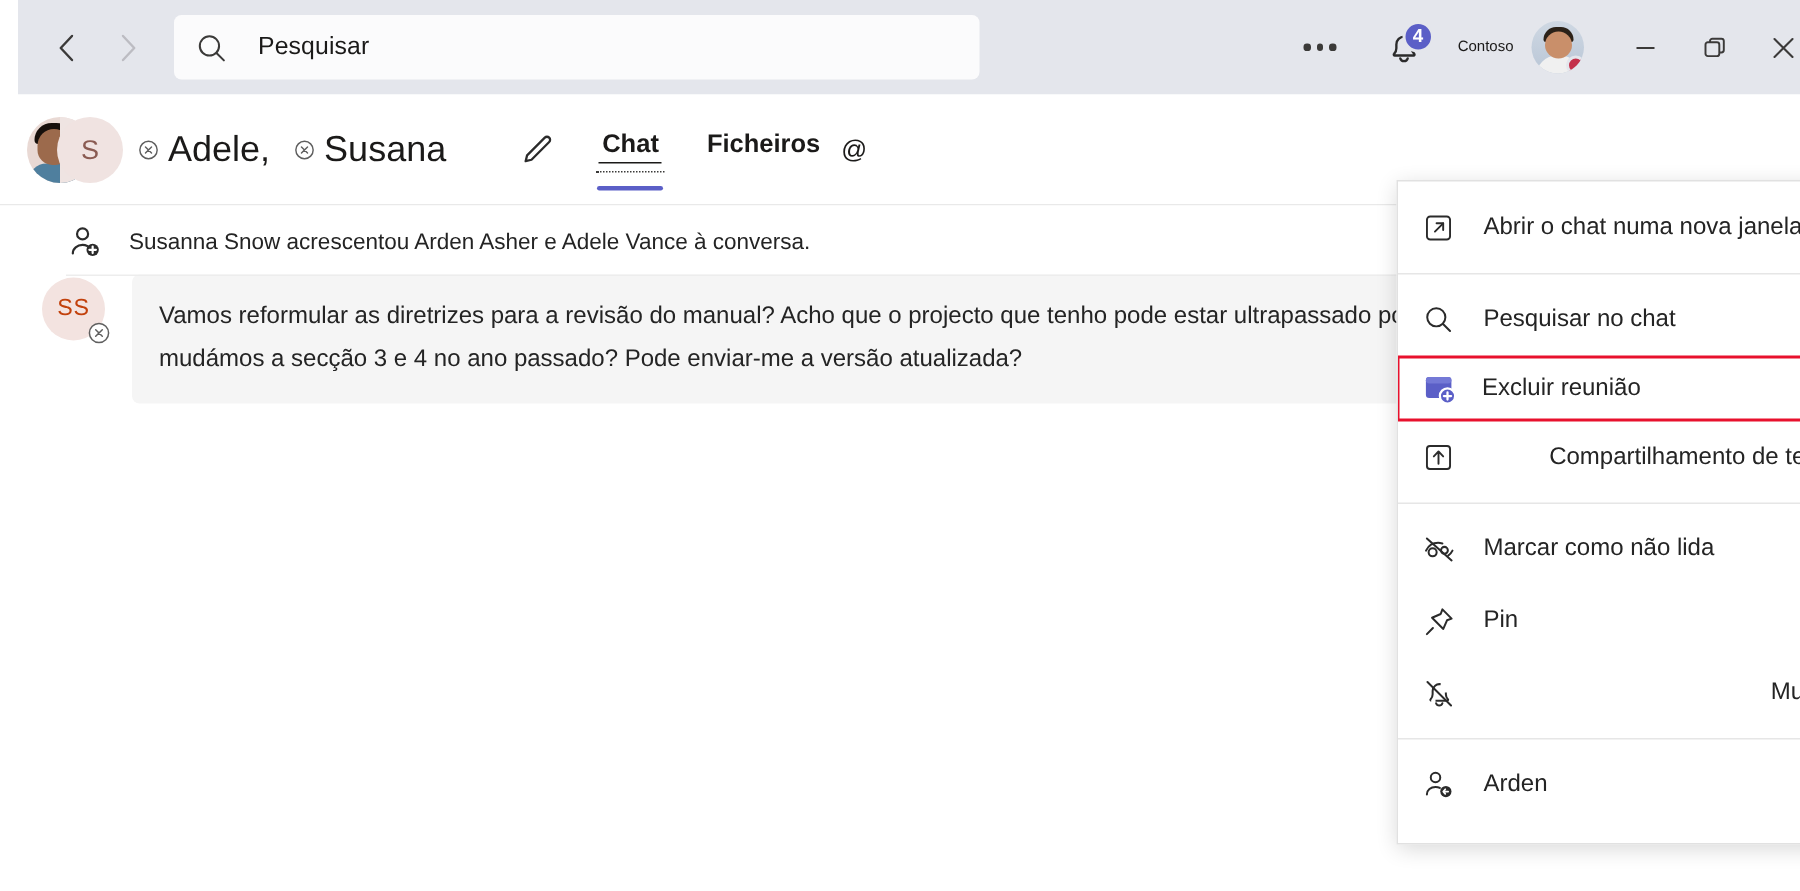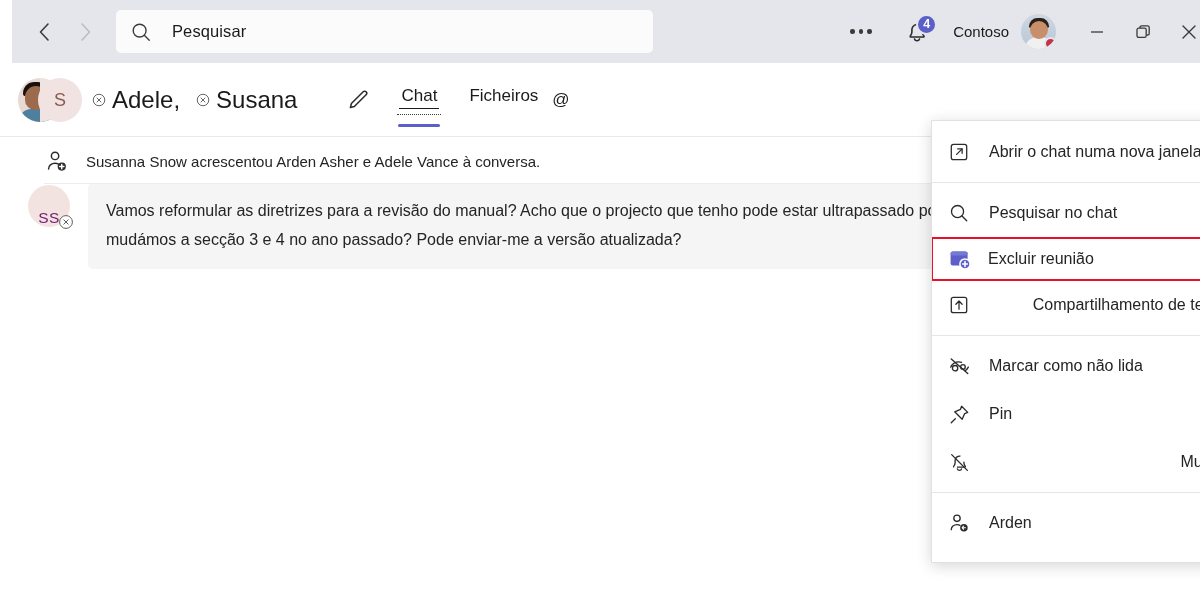--- a/index.html
+++ b/index.html
@@ -33,21 +33,21 @@
   .tb-ellipsis .dots { display: flex; gap: 4px; }
   .tb-ellipsis .dots i { width: 4.5px; height: 4.5px; border-radius: 50%; background: #3b3a39; display: block; }
   .bell-wrap { position: relative; width: 44px; height: 40px; display: flex; align-items: center; justify-content: center; margin-left: 14px; cursor: pointer; }
   .badge {
     position: absolute; top: 2px; right: 2px;
     min-width: 21px; height: 21px; border-radius: 50%;
     background: #5b5fc7; color: #fff; font-size: 12.5px; font-weight: 700;
     display: flex; align-items: center; justify-content: center;
     border: 2px solid #e4e6ec;
   }
-  .org-name { font-size: 15px; color: #1b1a19; margin-left: 14px; margin-right: 12px; }
+  .org-name { font-size: 10px; color: #1b1a19; margin-left: 14px; margin-right: 12px; }
   .avatar-photo {
     width: 35px; height: 35px; border-radius: 50%; position: relative;
     background: linear-gradient(#cfd8e3, #b9c6d6);
     overflow: hidden; flex: none; cursor: pointer;
   }
   .avatar-photo .face { position: absolute; left: 50%; top: 7px; transform: translateX(-50%); width: 18px; height: 18px; border-radius: 50%; background: #c98f6a; }
   .avatar-photo .hair { position: absolute; left: 50%; top: 4px; transform: translateX(-50%); width: 20px; height: 10px; border-radius: 10px 10px 2px 2px; background: #2b2118; }
   .avatar-photo .body { position: absolute; left: 50%; bottom: -4px; transform: translateX(-50%); width: 30px; height: 16px; border-radius: 14px 14px 0 0; background: #f0f0f0; }
   .presence {
     position: absolute; right: -1px; bottom: -1px; width: 13px; height: 13px;
@@ -73,21 +73,21 @@
   .av-b {
     position: absolute; left: 20px; top: 0; width: 44px; height: 44px; border-radius: 50%;
     background: #f0e3e1; color: #8a5b52; font-size: 18px;
     display: flex; align-items: center; justify-content: center;
   }
   .hdr-names { display: flex; align-items: center; margin-left: 26px; gap: 6px; }
   .name-chip { display: flex; align-items: center; gap: 6px; font-size: 24px; color: #1b1a19; }
   .xcircle { width: 14px; height: 14px; flex: none; }
   .pencil-btn { margin-left: 44px; width: 34px; height: 34px; display: flex; align-items: center; justify-content: center; cursor: pointer; }
   .tabs { display: flex; align-items: center; margin-left: 22px; gap: 24px; position: relative; }
-  .tab { position: relative; font-size: 17px; color: #1b1a19; padding: 2px 4px 10px; cursor: pointer; }
+  .tab { position: relative; font-size: 17px; color: #1b1a19; padding: 2px 4px 10px; cursor: pointer; font-weight: bold; }
   .tab.active .solid-underline { position: absolute; left: 2px; right: 2px; top: 24px; height: 1.4px; background: #1b1a19; }
   .tab.active .dotted-underline { position: absolute; left: 0; right: 0; top: 30px; height: 0; border-bottom: 1.6px dotted #3b3a39; }
   .tab.active .accent-bar { position: absolute; left: 1px; right: 1px; top: 40px; height: 2.6px; background: #5b5fc7; border-radius: 2px; }
   .at-sym { font-size: 17px; color: #1b1a19; margin-left: -14px; }
 
   .hdr-right { position: absolute; right: 14px; top: 63px; height: 74px; display: flex; align-items: center; gap: 2px; }
   .call-btn { display: flex; align-items: center; gap: 6px; padding: 5px 4px; cursor: pointer; }
   .people-btn { display: flex; align-items: center; gap: 5px; padding: 5px 6px; margin-left: 10px; cursor: pointer; }
   .people-count { font-size: 16px; color: #1b1a19; font-weight: 600; }
   .more-btn {
@@ -103,22 +103,22 @@
   .msg-area { position: absolute; left: 0; top: 137px; width: 1200px; bottom: 12px; background: #fff; }
   .sys-row { display: flex; align-items: flex-start; padding: 13px 0 0 44px; }
   .sys-icon { width: 26px; height: 26px; flex: none; margin-top: -1px; }
   .sys-text { font-size: 15px; color: #242424; margin-left: 16px; line-height: 24px; }
   .sys-rule { position: absolute; left: 44px; right: 0; top: 46px; height: 1px; background: #ededed; }
 
   .ts-line { font-size: 13.5px; color: #424242; margin: 14px 0 0 86px; }
   .msg-row { display: flex; align-items: flex-start; margin-top: 8px; padding-left: 28px; }
   .msg-avatar {
     position: relative; width: 42px; height: 42px; border-radius: 50%;
-    background: #f3e3e0; color: #701a75; font-size: 15.5px; letter-spacing: .5px;
-    display: flex; align-items: flex-end; justify-content: center; flex: none; margin-top: 2px;
+    background: #f3e3e0; color: #c2410c; font-size: 15.5px; letter-spacing: .5px;
+    display: flex; align-items: center; justify-content: center; flex: none; margin-top: 2px;
   }
   .msg-avatar .xbadge { position: absolute; right: -4px; bottom: -3px; width: 16px; height: 16px; }
   .msg-bubble {
     margin-left: 18px; background: #f5f5f5; border-radius: 5px;
     padding: 13px 18px 15px 18px; width: 1000px;
   }
   .msg-bubble p { font-size: 16px; color: #242424; line-height: 29px; }
 
   
   .ctx-menu {

